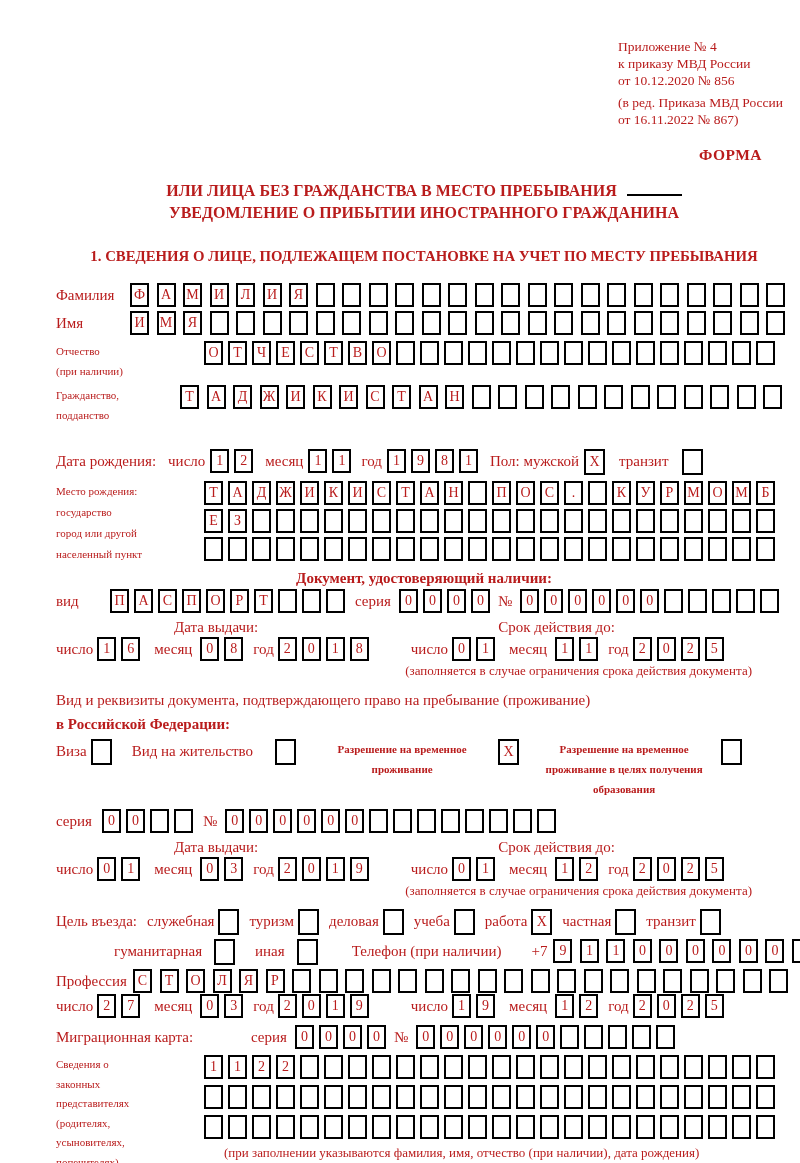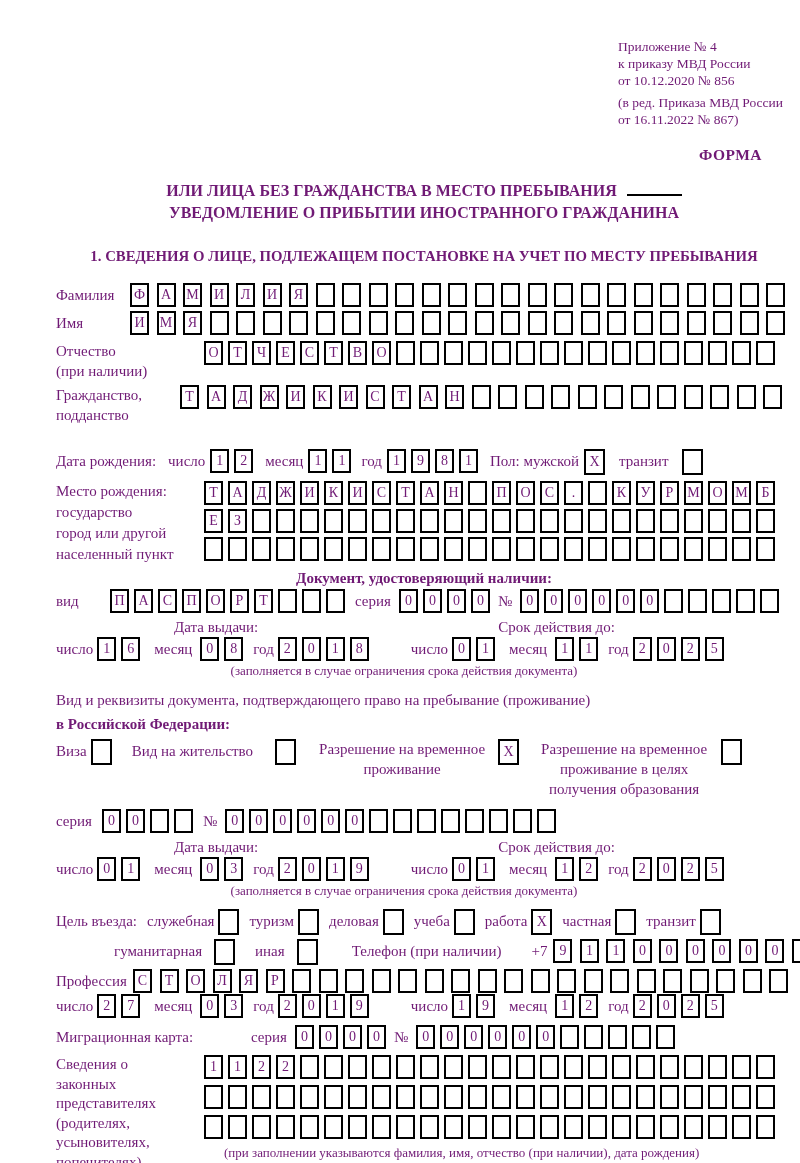--- a/index.html
+++ b/index.html
@@ -1,44 +1,44 @@
 <!DOCTYPE html>
 <html><head>
 <meta charset="utf-8">
 <style>
   * { box-sizing: border-box; }
   html,body { margin:0; padding:0; background:#ffffff; }
   .page {
-    width:800px; height:1163px; background:#fff; color:#701a75;
+    width:800px; height:1163px; background:#fff; color:#b91c1c;
     font-family:"Liberation Serif", serif; font-size:15px;
     padding:38px 8px 0 56px; overflow:hidden; position:relative;
   }
   .ref-block { margin-left:562px; font-size:13.5px; line-height:17px; }
   .ref-amend { margin-top:5px; }
   .forma { text-align:right; padding-right:30px; font-weight:bold; font-size:15.5px; margin-top:18px; letter-spacing:.5px; }
   .title { text-align:center; font-weight:bold; font-size:16px; line-height:22px; margin-top:16px; }
   .title-underline { display:inline-block; width:55px; height:14px; border-bottom:2px solid #000; margin-left:10px; }
   .section-header { font-weight:bold; font-size:14.8px; margin-top:24px; text-align:center; }
   .row { display:flex; align-items:flex-start; margin-top:4px; }
   .lbl { font-size:15px; line-height:24px; flex:none; }
-  .lbl2 { font-size:15px; line-height:20px; flex:none; }
+  .lbl2 { font-size:11px; line-height:20px; flex:none; }
   .boxrow { display:flex; gap:5px; flex:none; }
   .g7 { gap:7.5px; }
   .cbox {
     width:19px; height:24px; border:2px solid #000; background:#fff;
     display:inline-flex; align-items:center; justify-content:center;
     font-size:14px; flex:none;
   }
   .big .cbox { width:21px; height:26px; }
   .hdr-row { display:flex; font-size:15px; line-height:17px; margin-top:6px; }
-  .note { font-size:13px; text-align:center; padding-right:40px; margin-top:2px; }
+  .note { font-size:13px; text-align:right; padding-right:40px; margin-top:2px; }
   .note-center { font-size:13px; margin-top:6px; padding-left:150px; }
   .plab { margin:0 4px 0 10px; }
   .dl { margin-left:12px; }
-  .center { text-align:center; }
+  .center { text-align:center;font-weight:bold; }
 </style>
 </head>
 <body>
 
 <div class="page">
 
   <div class="ref-block">
     <div>
         <div>Приложение № 4</div>
         <div>к приказу МВД России</div>

